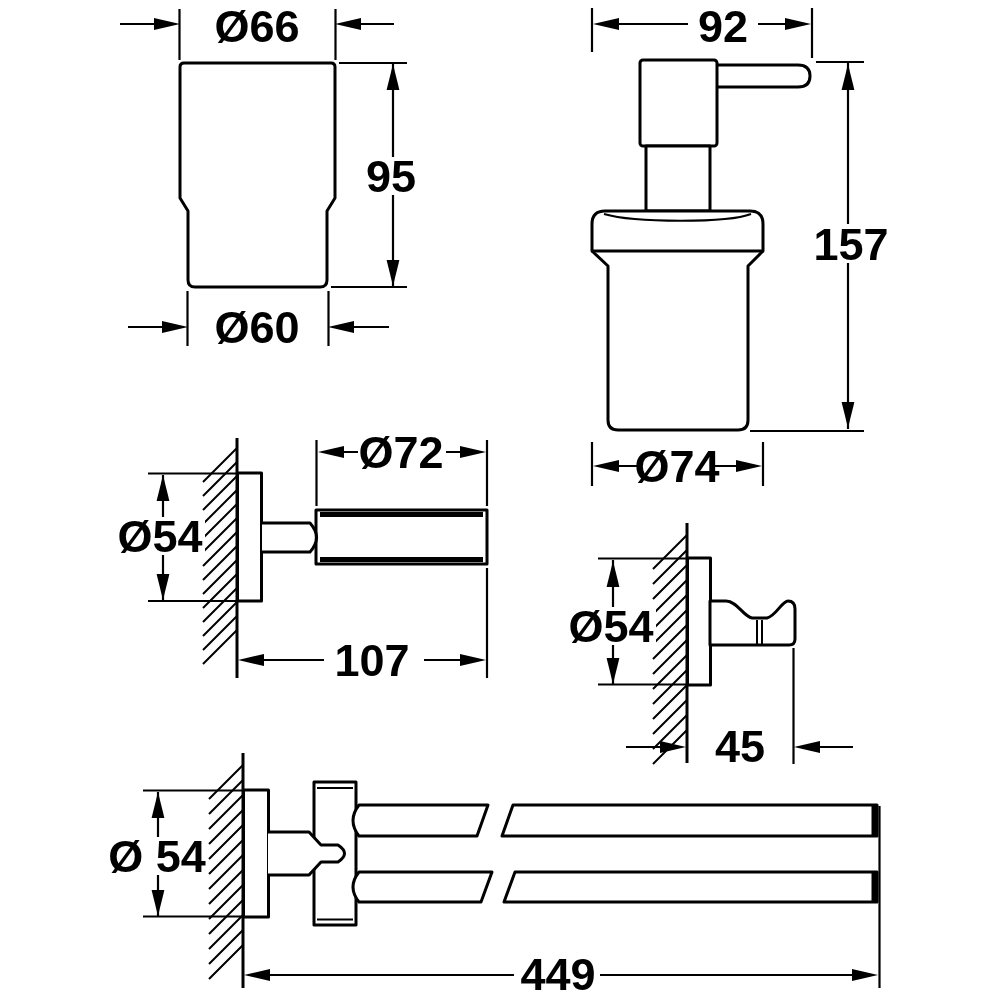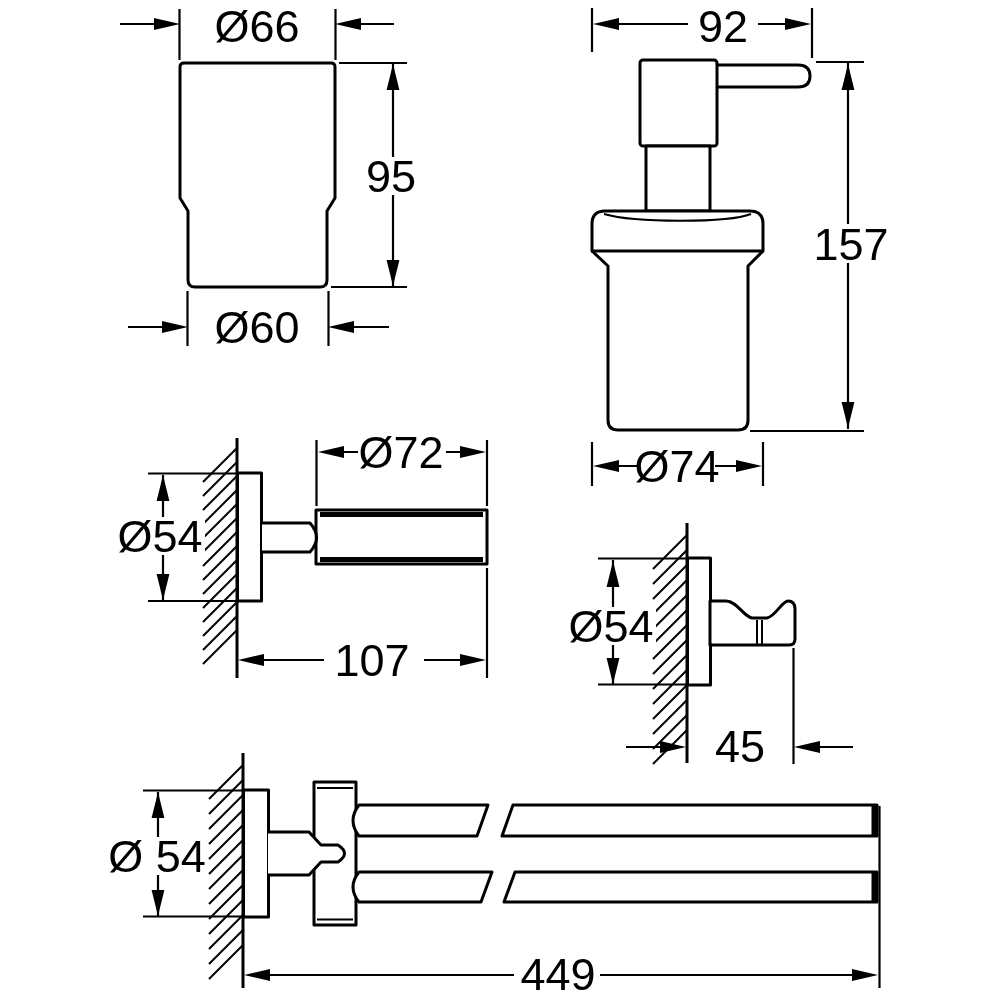--- a/index.html
+++ b/index.html
@@ -1,16 +1,16 @@
 <!DOCTYPE html>
 <html><head>
 <meta charset="utf-8">
 <style>
   html,body{margin:0;padding:0;background:#ffffff;}
-  .stage{width:1000px;height:1000px;position:relative;background:#ffffff;overflow:hidden;}
+  .stage{width:1000px;height:1000px;position:relative;background:#ffffff;overflow:hidden;font-weight:bold;}
   svg{display:block;}
   svg text{
     font-family:"Liberation Sans", sans-serif;
     font-size:45px;
     fill:#000000;
     text-anchor:middle;
   }
   .outline{fill:#ffffff;stroke:#000000;stroke-width:3;stroke-linejoin:round;}
   .thick{stroke:#000000;stroke-width:5;fill:none;stroke-linecap:butt;}
   .dim{stroke:#000000;stroke-width:2.2;fill:none;}

